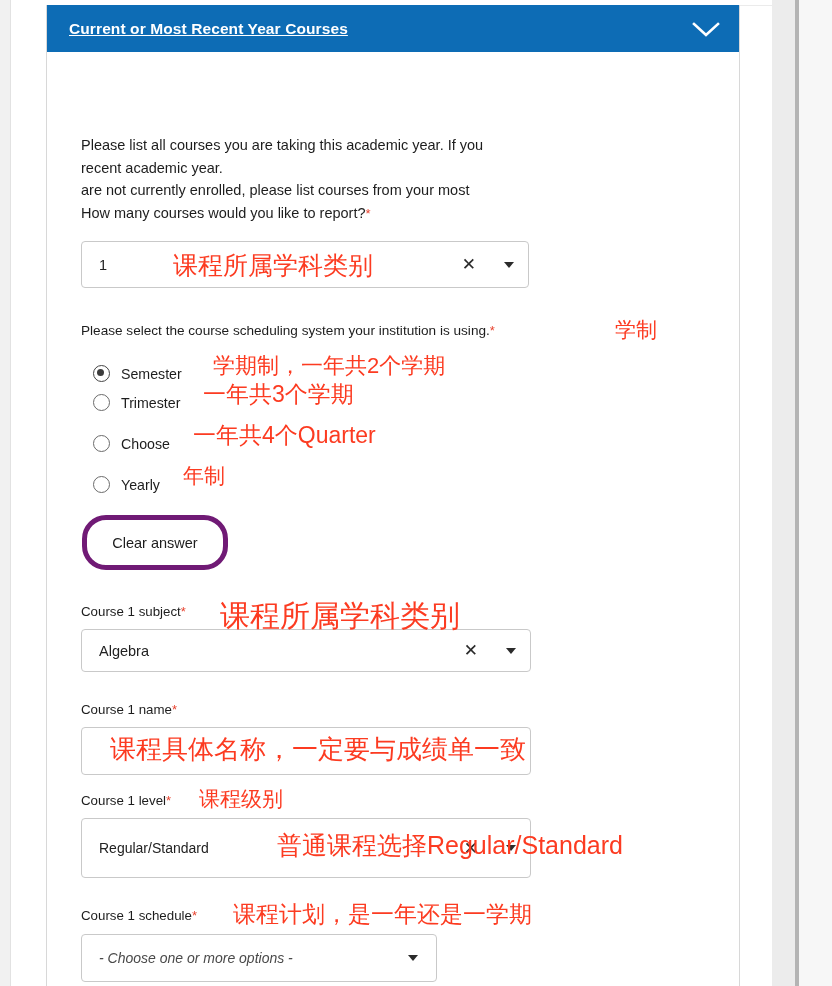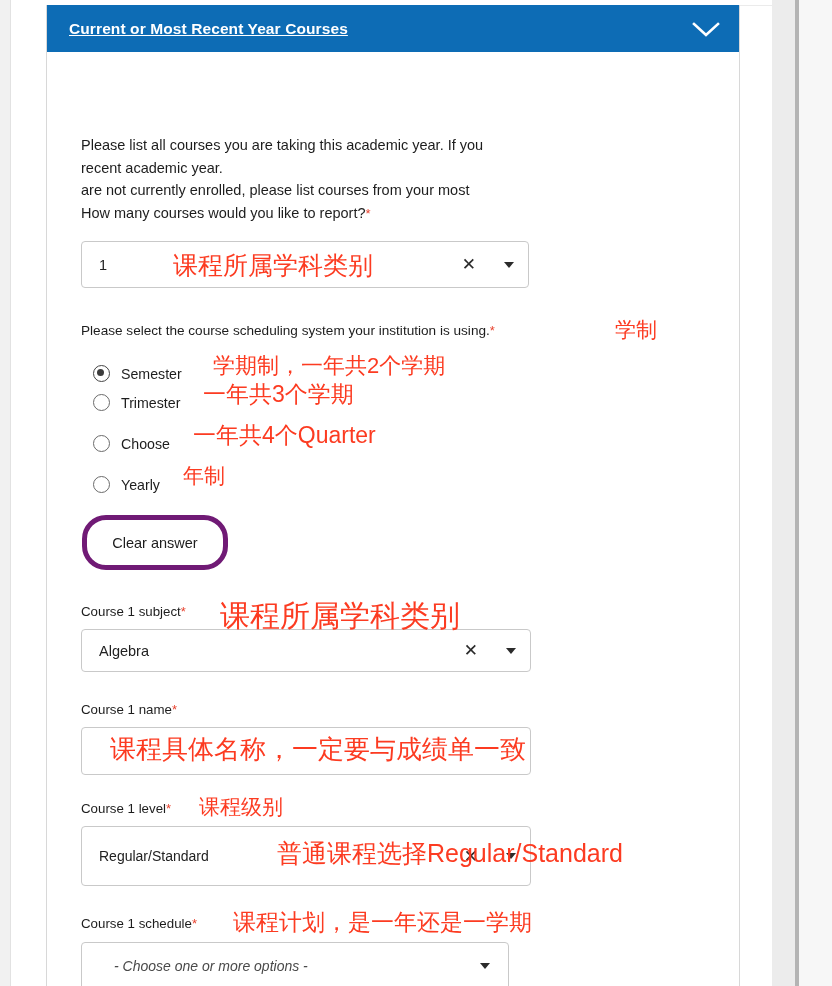--- a/index.html
+++ b/index.html
@@ -283,37 +283,37 @@
       </div>
 
       <div style="position:relative; margin-top:28px;">
         <span class="field-label"><span>Course 1 name</span><span class="req-star">*</span></span>
         <div class="control" style="width:450px; height:48px; margin-top:9px;">
           <span class="control-value"></span>
         </div>
         <span class="anno" style="position:absolute; left:29px; top:32px; font-size:26px;">课程具体名称，一定要与成绩单一致</span>
       </div>
 
-      <div style="position:relative; margin-top:24px;">
+      <div style="position:relative; margin-top:16px;">
         <span class="field-label"><span>Course 1 level</span><span class="req-star">*</span></span>
         <span class="anno" style="position:absolute; left:118px; top:-6px; font-size:21px;">课程级别</span>
         <div class="control" style="width:450px; height:60px; margin-top:9px;">
           <span class="control-value" style="font-size:14px;">Regular/Standard</span>
           <span class="control-icons" style="right:14px;">
             <span class="clear-x">✕</span>
             <span class="caret-tri" style="margin-left:28px;"></span>
           </span>
         </div>
         <span class="anno" style="position:absolute; left:196px; top:38px; font-size:25px;">普通课程选择Regular/Standard</span>
       </div>
 
       <div style="position:relative; margin-top:28px;">
         <span class="field-label"><span>Course 1 schedule</span><span class="req-star">*</span></span>
         <span class="anno" style="position:absolute; left:152px; top:-7px; font-size:23px;">课程计划，是一年还是一学期</span>
-        <div class="control" style="width:428px; height:48px; margin-top:10px;padding-left:15px;">
+        <div class="control" style="width:356px; height:48px; margin-top:10px;">
           <span class="control-value placeholder">- Choose one or more options -</span>
           <span class="control-icons" style="right:18px;">
             <span class="caret-tri"></span>
           </span>
         </div>
       </div>
 
     </div>
   </div>
 </div>

